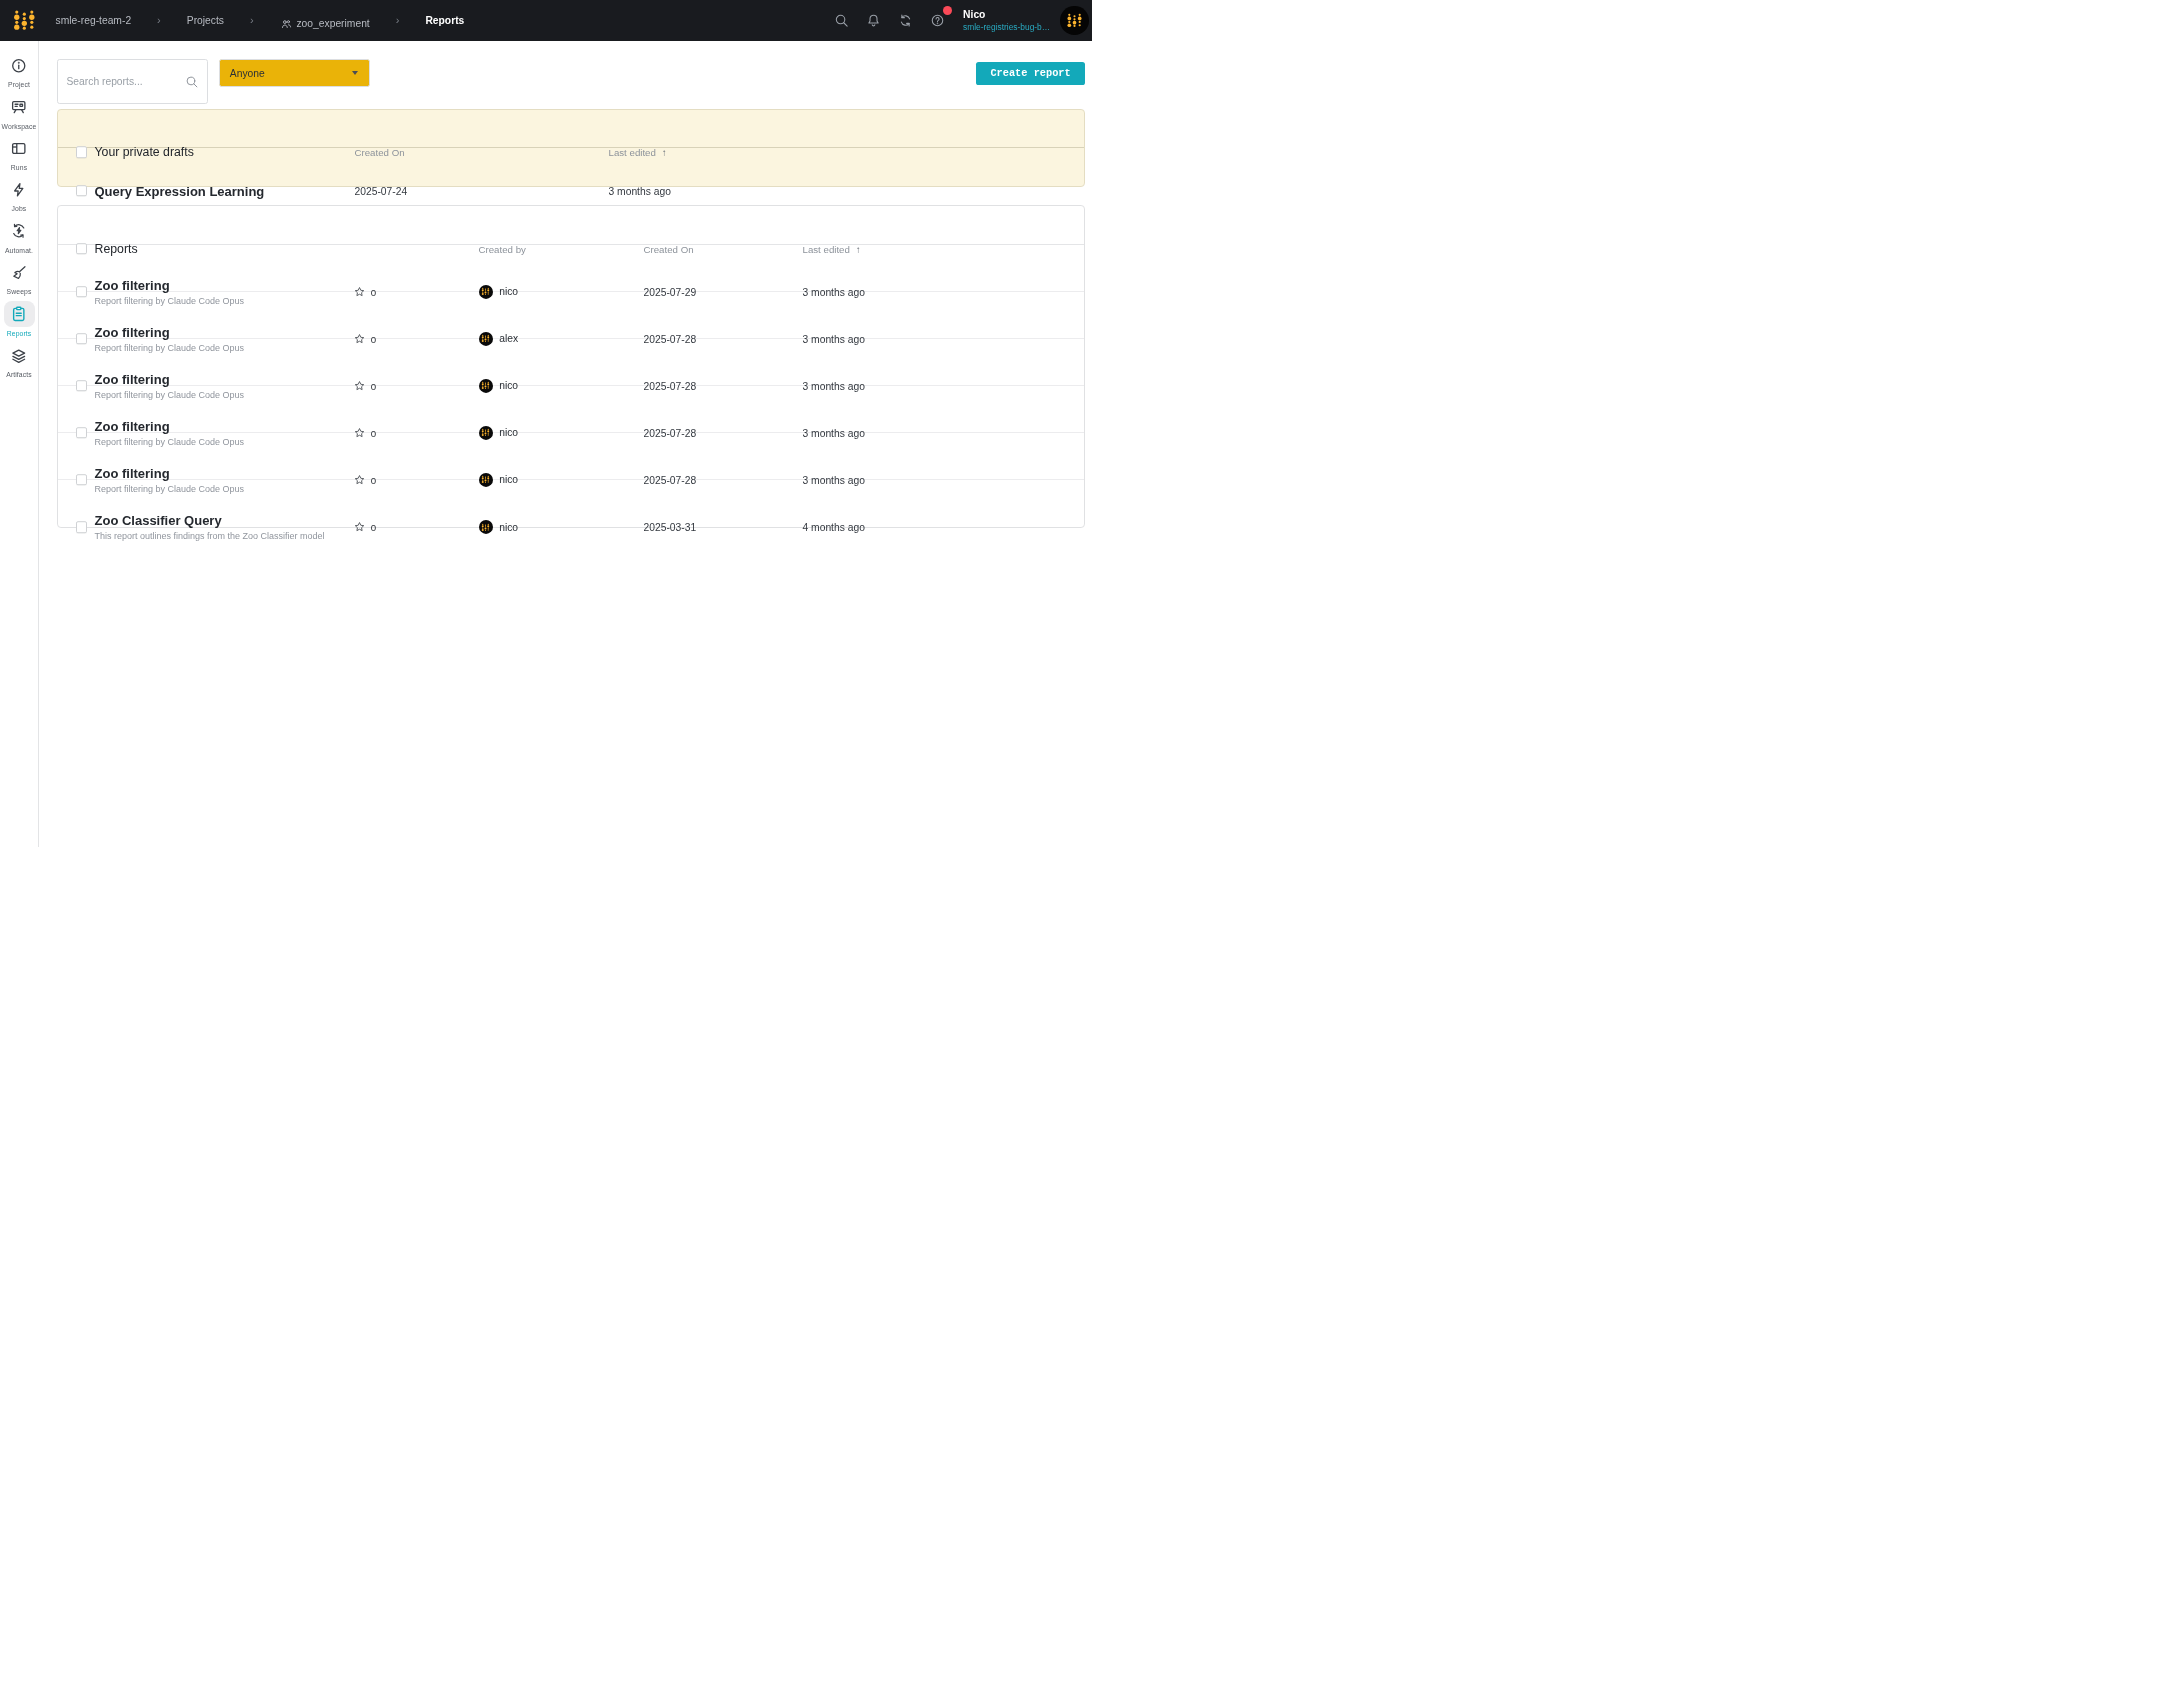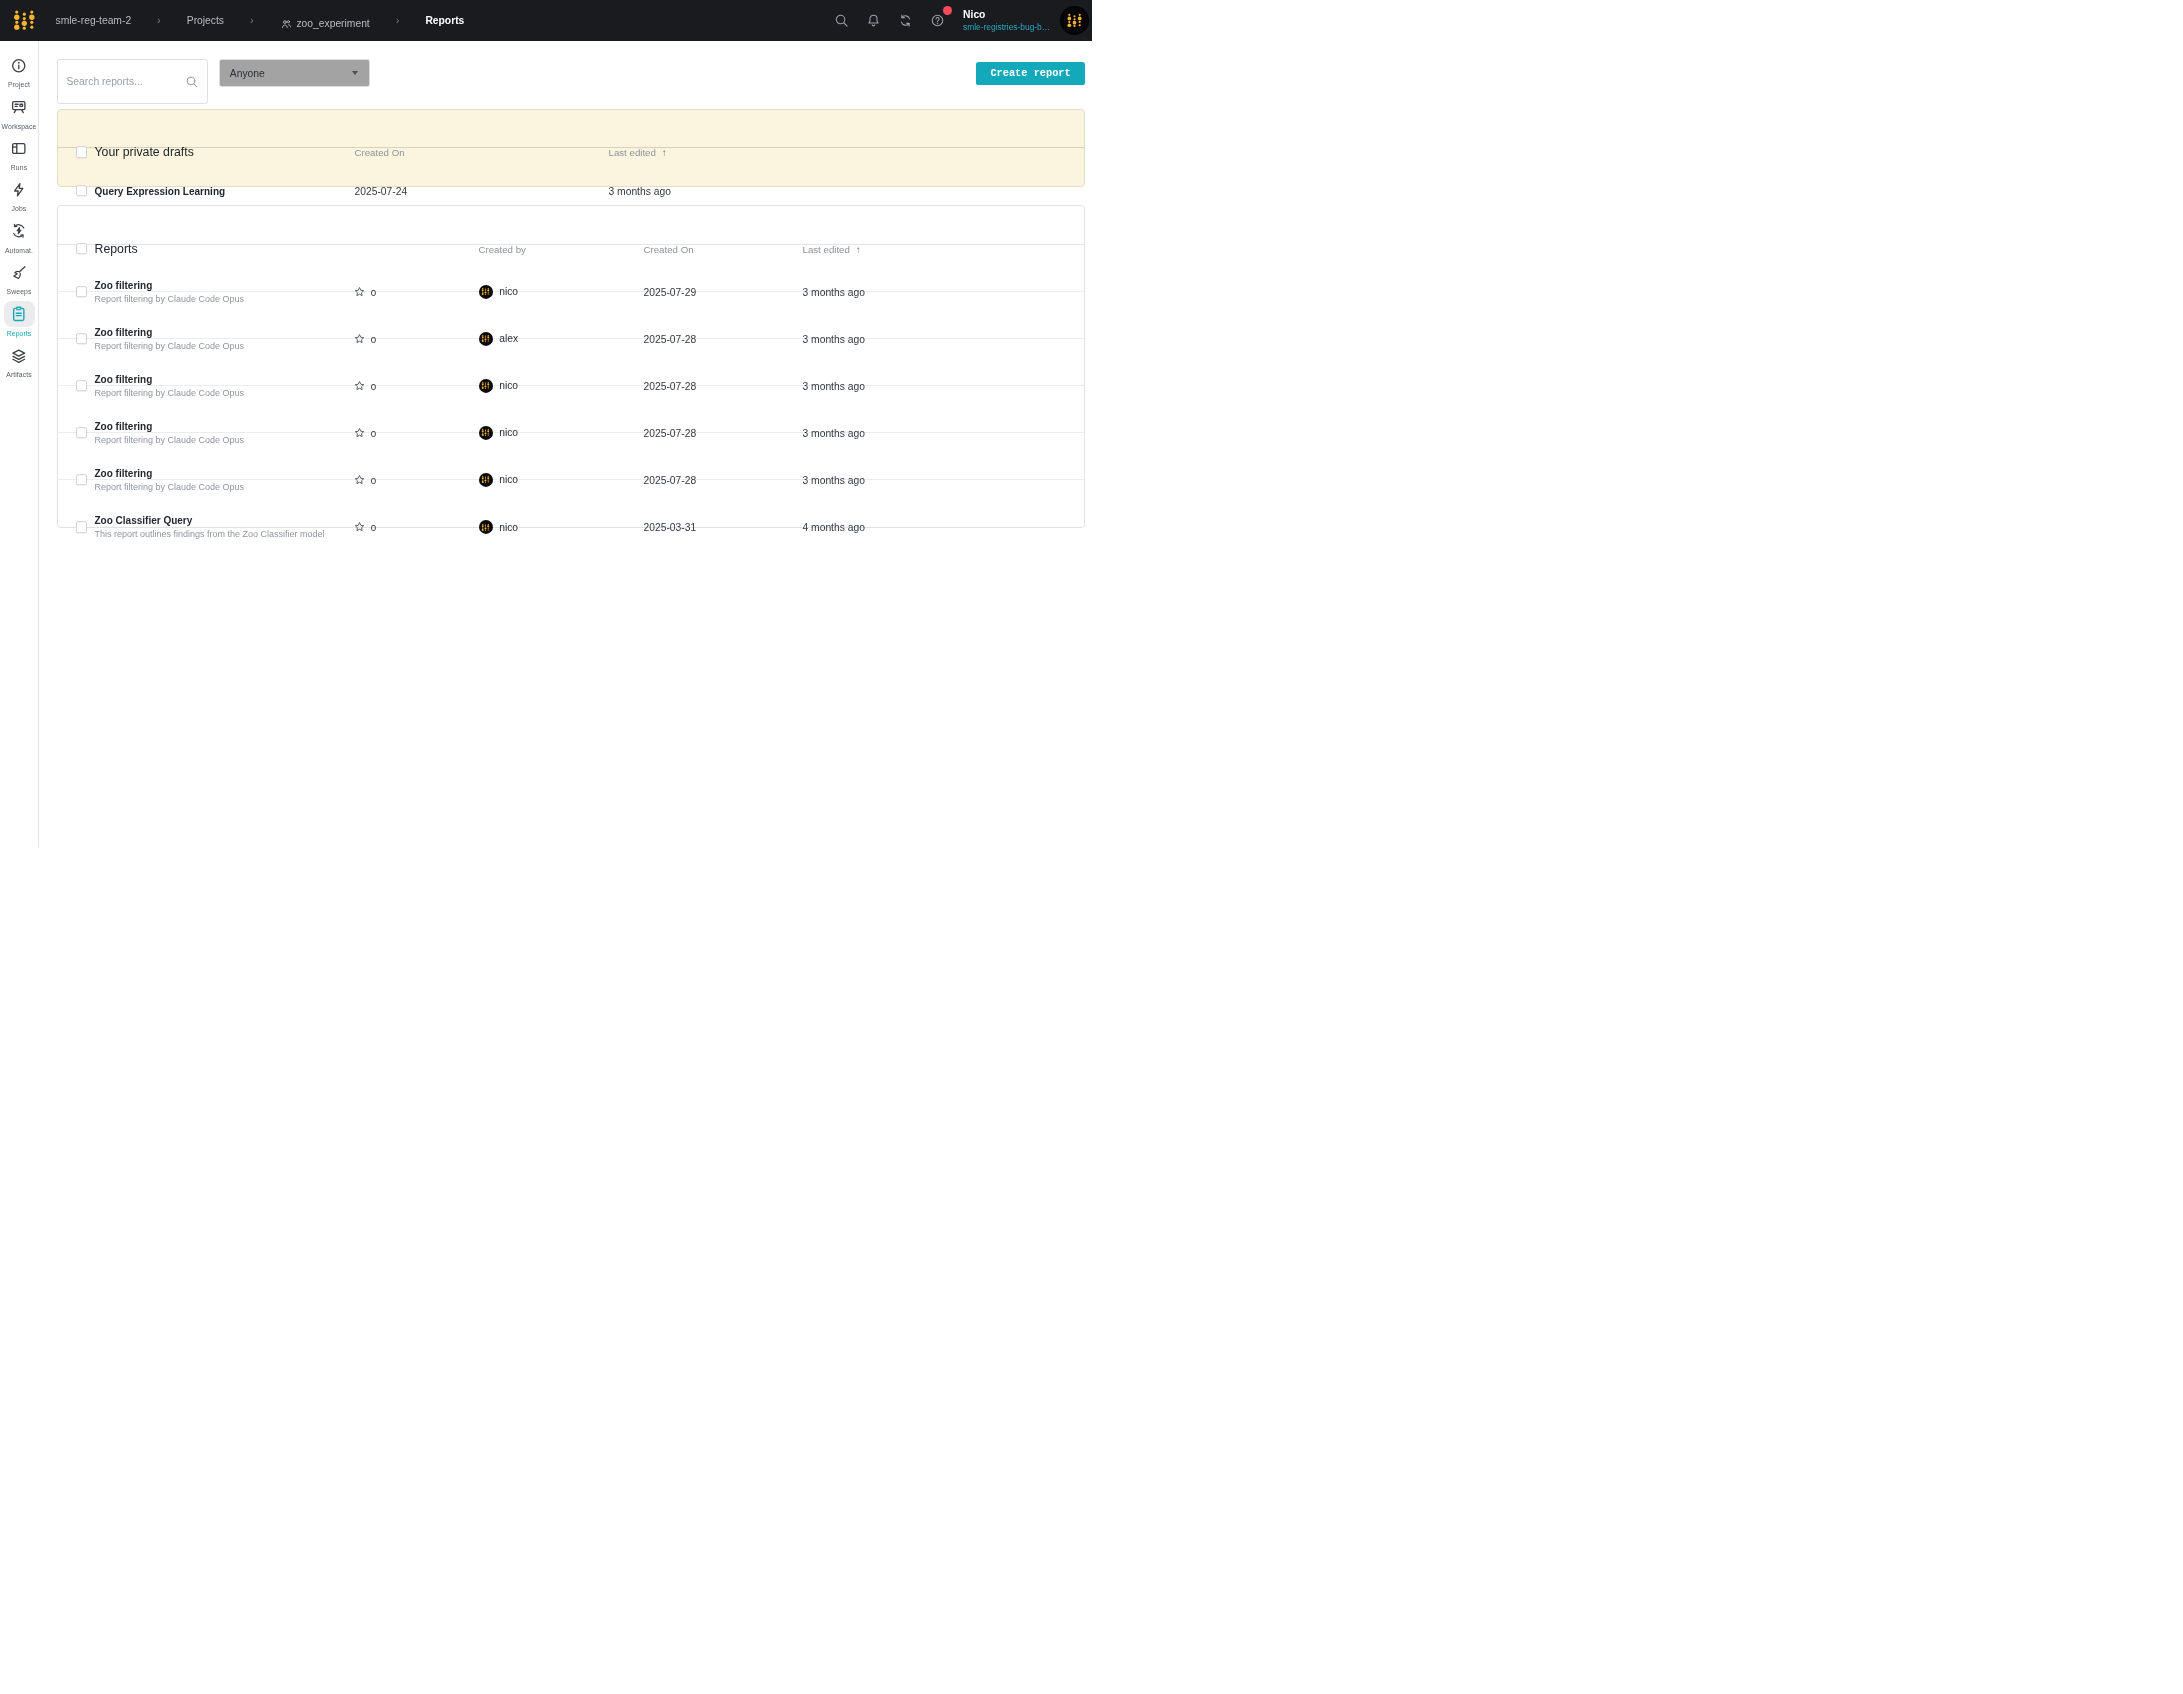--- a/index.html
+++ b/index.html
@@ -70,21 +70,21 @@
     display:flex; align-items:center; padding:0 7.8px 0 9px; background:#fff;
   }
   .search-box input {
     border:none; outline:none; flex:1; font-size:10.3px; color:#33383f; min-width:0;
     font-family:inherit; background:transparent;
   }
   .search-box input::placeholder { color:#9aa0a7; }
   .select-box {
     margin-left:11px; width:151px; height:28.4px; border:0.6px solid #dcdee1; border-radius:2.6px;
     display:flex; align-items:center; padding:0 10.3px; font-size:10.3px; color:#2b3036;
-    cursor:pointer; background:#a3a3a3;
+    cursor:pointer; background:#eab308;
   }
   .select-caret {
     margin-left:auto; width:0; height:0;
     border-left:3.9px solid transparent; border-right:3.9px solid transparent;
     border-top:4.5px solid #4a4e54;
   }
   .create-btn {
     margin-left:auto; margin-top:2.6px; height:23px; padding:0 14.2px;
     background:#13a9ba; color:#fff; font-weight:700; font-size:10.3px;
     border:none; border-radius:2.6px; cursor:pointer; font-family:Liberation Mono, monospace;
@@ -113,21 +113,21 @@
   .sortable { display:flex; align-items:center; gap:5.8px; cursor:pointer; }
   .sort-arrow { font-size:9.7px; color:#6f747c; }
 
   .d-col-created { left:297px; }
   .d-col-edited  { left:551px; }
   .r-col-star    { left:295px; }
   .r-col-user    { left:421px; }
   .r-col-created { left:586px; }
   .r-col-edited  { left:745px; }
 
-  .row-title { left:37px; font-size:10px; font-weight:700; color:#24282e; white-space:nowrap; }
+  .row-title { left:37px; font-size:13px; font-weight:700; color:#24282e; white-space:nowrap; }
   .title-block { left:37px; display:flex; flex-direction:column; gap:3.2px; }
   .title-block .row-title { position:static; transform:none; }
   .row-sub { font-size:9px; color:#90959d; white-space:nowrap; }
   .cell-text { font-size:10.3px; color:#33383f; white-space:nowrap; }
 
   .star-cell { display:flex; align-items:center; gap:5.2px; cursor:pointer; background:none; border:none; font-family:inherit; }
   .star-count { font-size:9.7px; color:#2b3036; }
   .user-cell { display:flex; align-items:center; gap:6.5px; }
   .row-avatar {
     width:14.2px; height:14.2px; border-radius:50%; background:#0a0a0a; flex:none;

